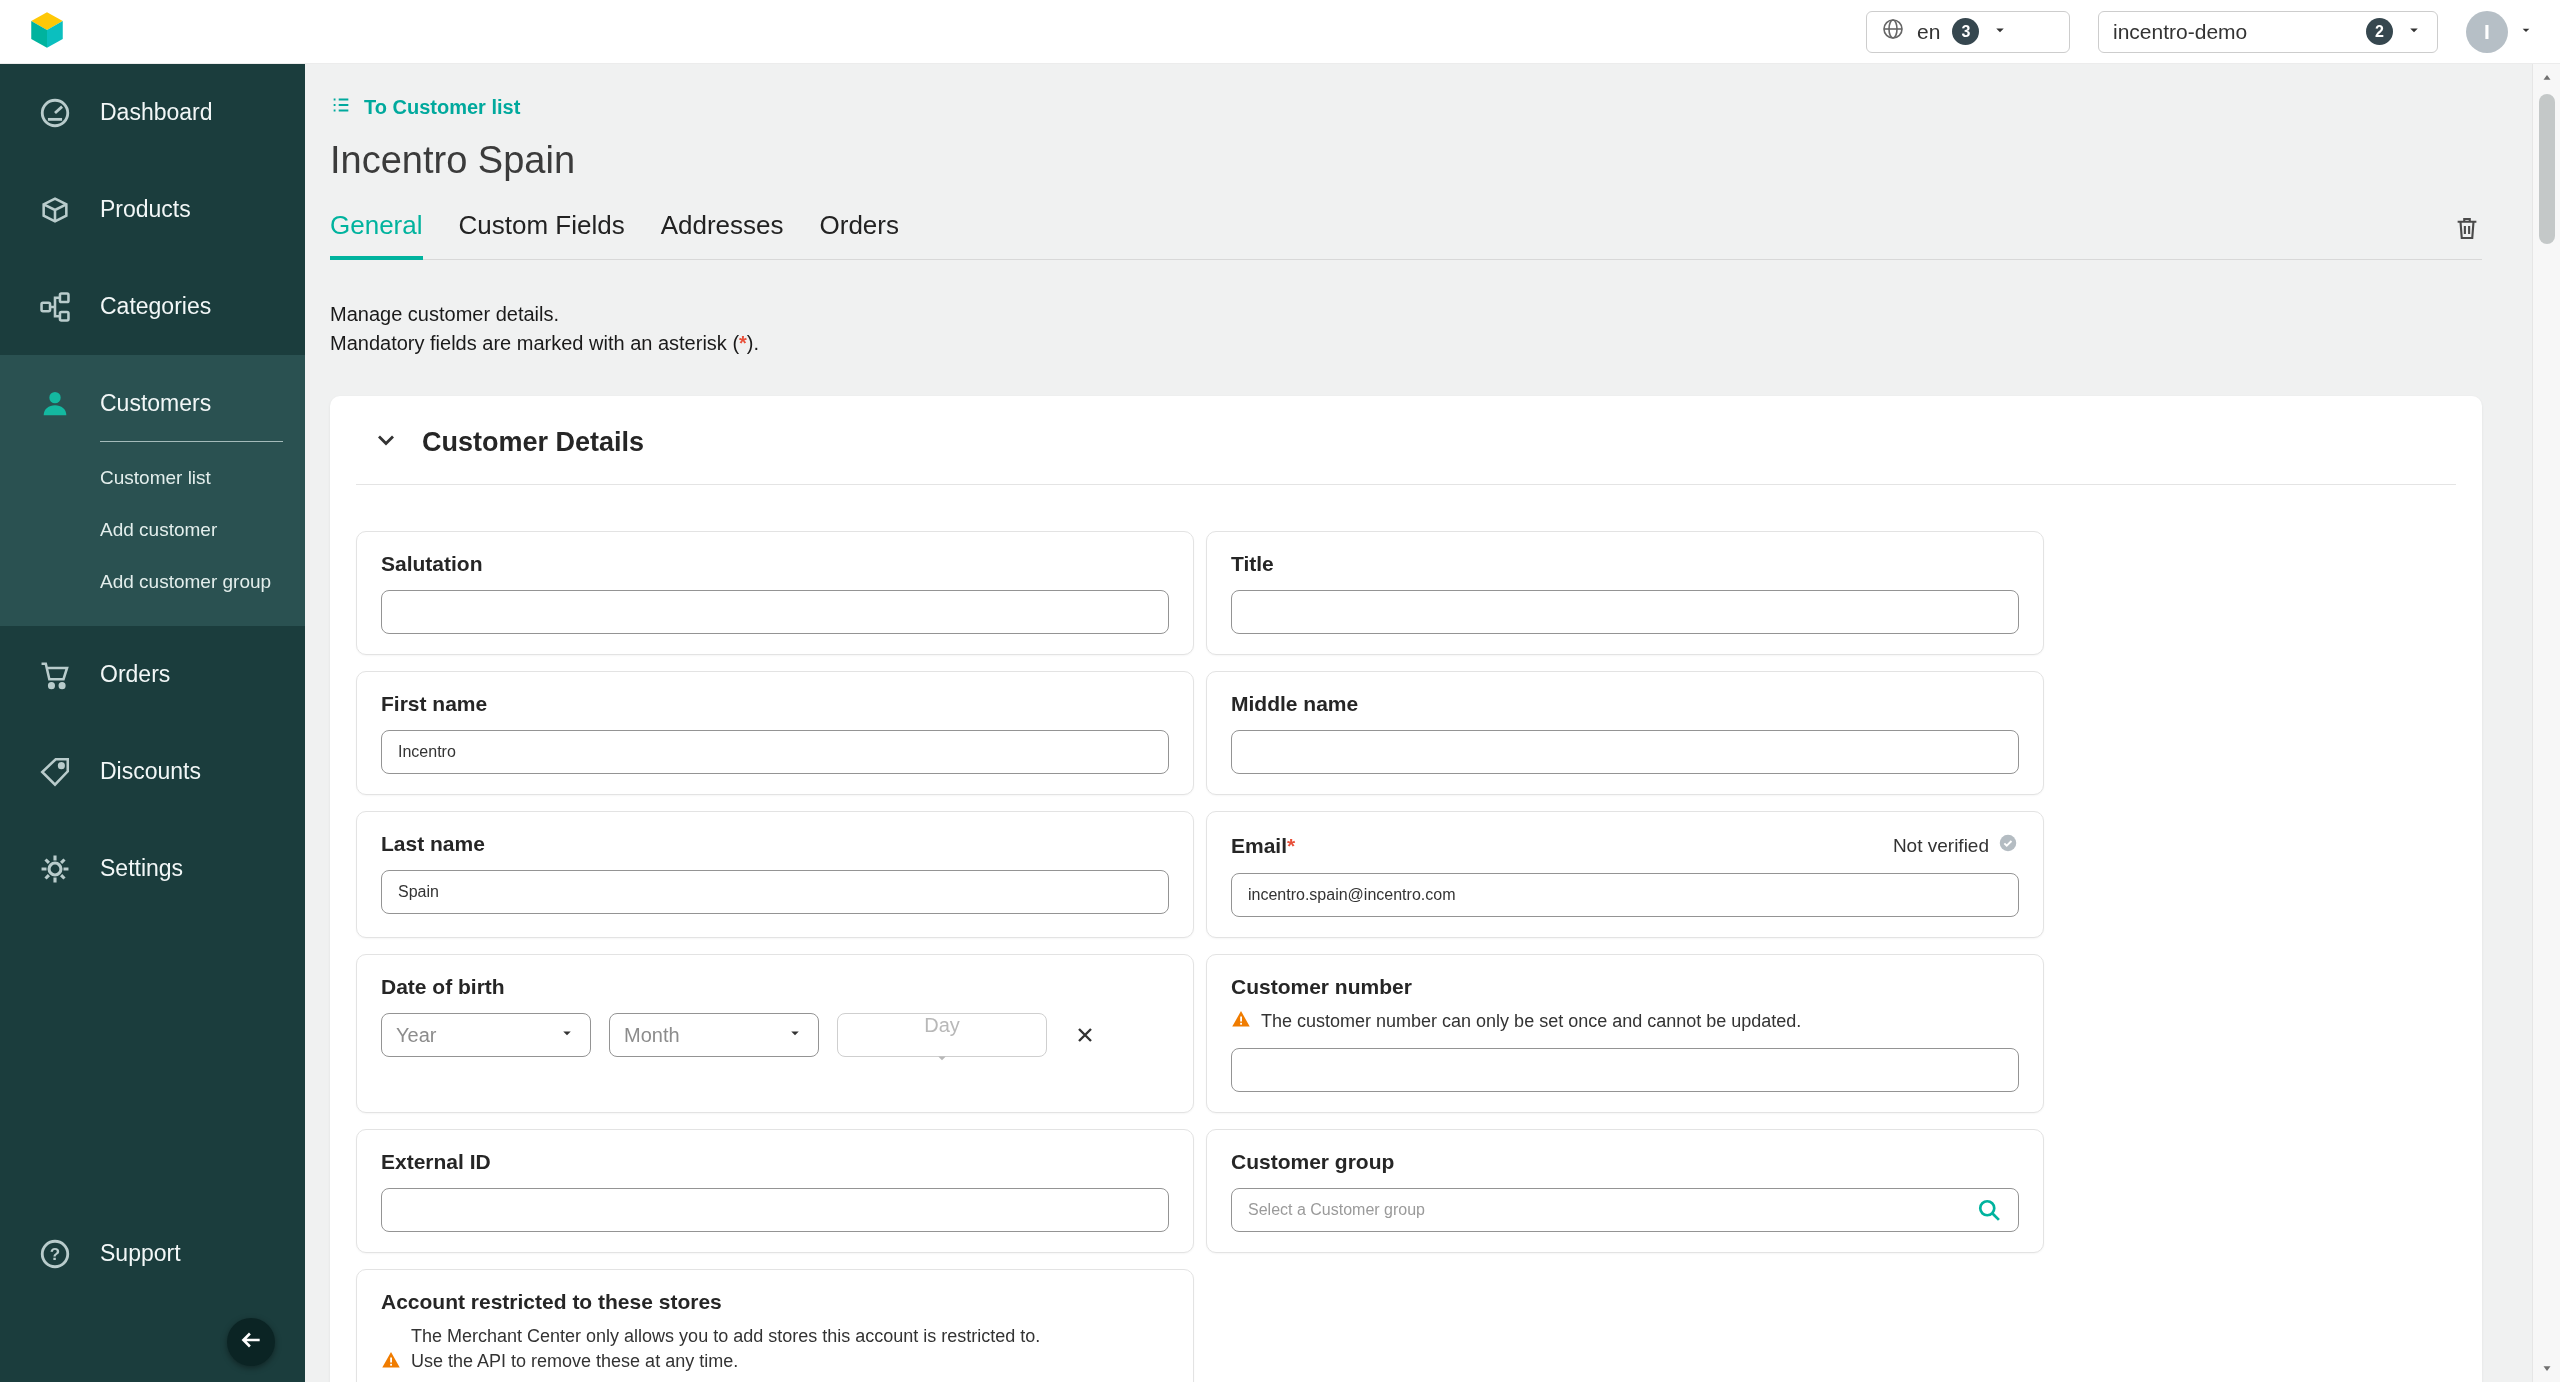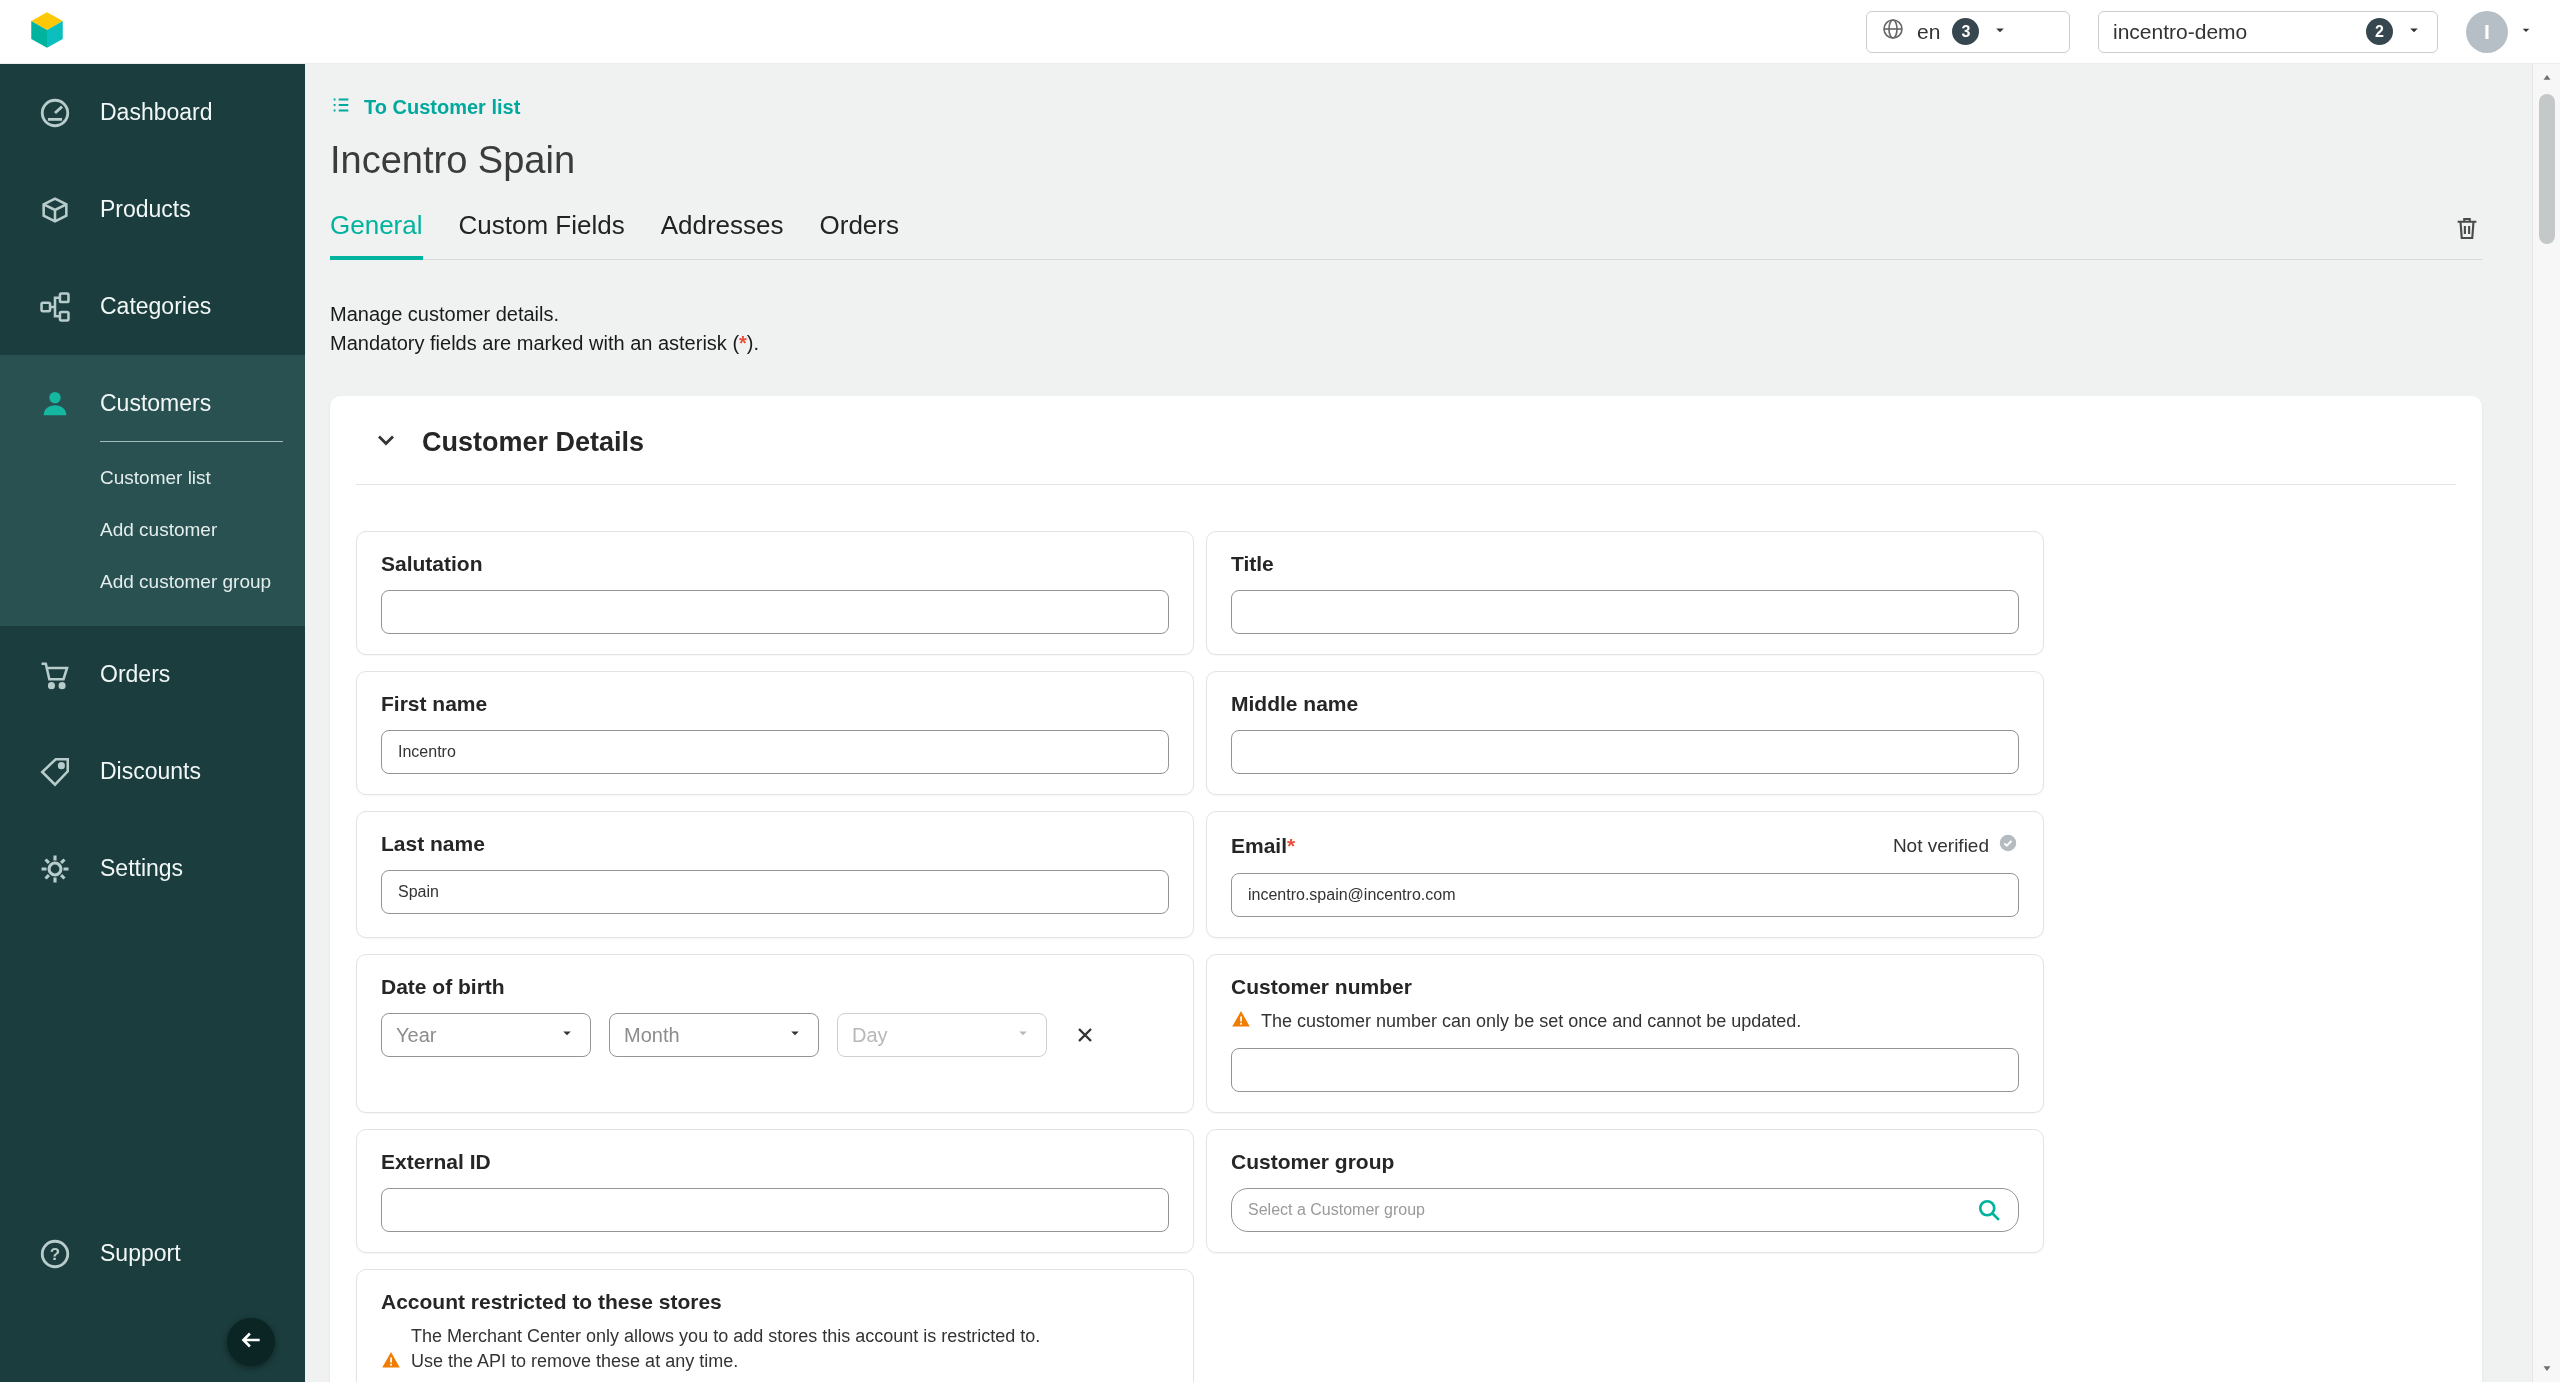--- a/index.html
+++ b/index.html
@@ -118,25 +118,25 @@
   .warning-line { display:flex; gap:10px; margin-top:10px; font-size:18px; color:#333; align-items:flex-end; }
   .warning-line .wtext { line-height:1.4; max-width:640px; }
 
   .dob-row { display:flex; align-items:center; gap:18px; margin-top:14px; }
   .fake-select {
     height:44px; border:1px solid #949494; border-radius:8px; background:#fff;
     display:flex; align-items:center; justify-content:space-between;
     padding:0 14px; font-size:20px; color:#8c8c8c; cursor:pointer;gap:12px;
   }
   .dob-row .fake-select { width:210px; }
-  .fake-select.disabled { border-color:#cfcfcf; color:#b8b8b8; cursor:default; }
+  .fake-select.disabled { border-color:#cfcfcf; color:#b8b8b8; cursor:default;flex-direction:column; }
   .clear-x { margin-left:8px; cursor:pointer; display:flex; }
 
   .group-wrap { position:relative; margin-top:14px; }
-  .group-wrap .txt-input { padding-right:60px;border-radius:17px; }
+  .group-wrap .txt-input { padding-right:60px; }
   .search-ic { position:absolute; right:16px; top:8px; cursor:pointer; }
 
   
   #scrollbar {
     position:absolute; top:64px; right:0; width:28px; bottom:0;
     background:#f7f7f7; border-left:1px solid #e6e6e6;
     display:flex; flex-direction:column; align-items:center;
   }
   .sb-arrow { width:28px; height:28px; display:flex; align-items:center; justify-content:center; cursor:pointer; }
   .sb-thumb { width:16px; height:150px; background:#c4c8c8; border-radius:8px; margin-top:2px; cursor:grab; }

